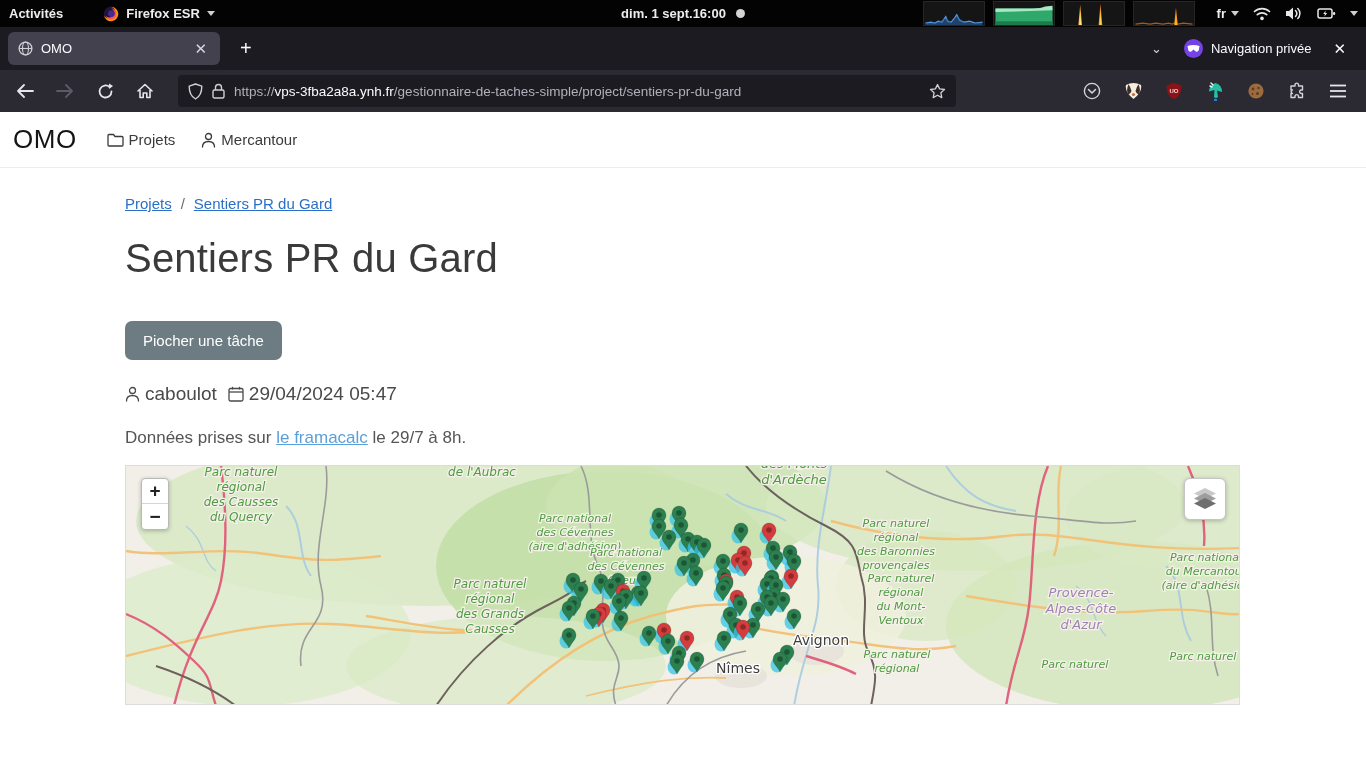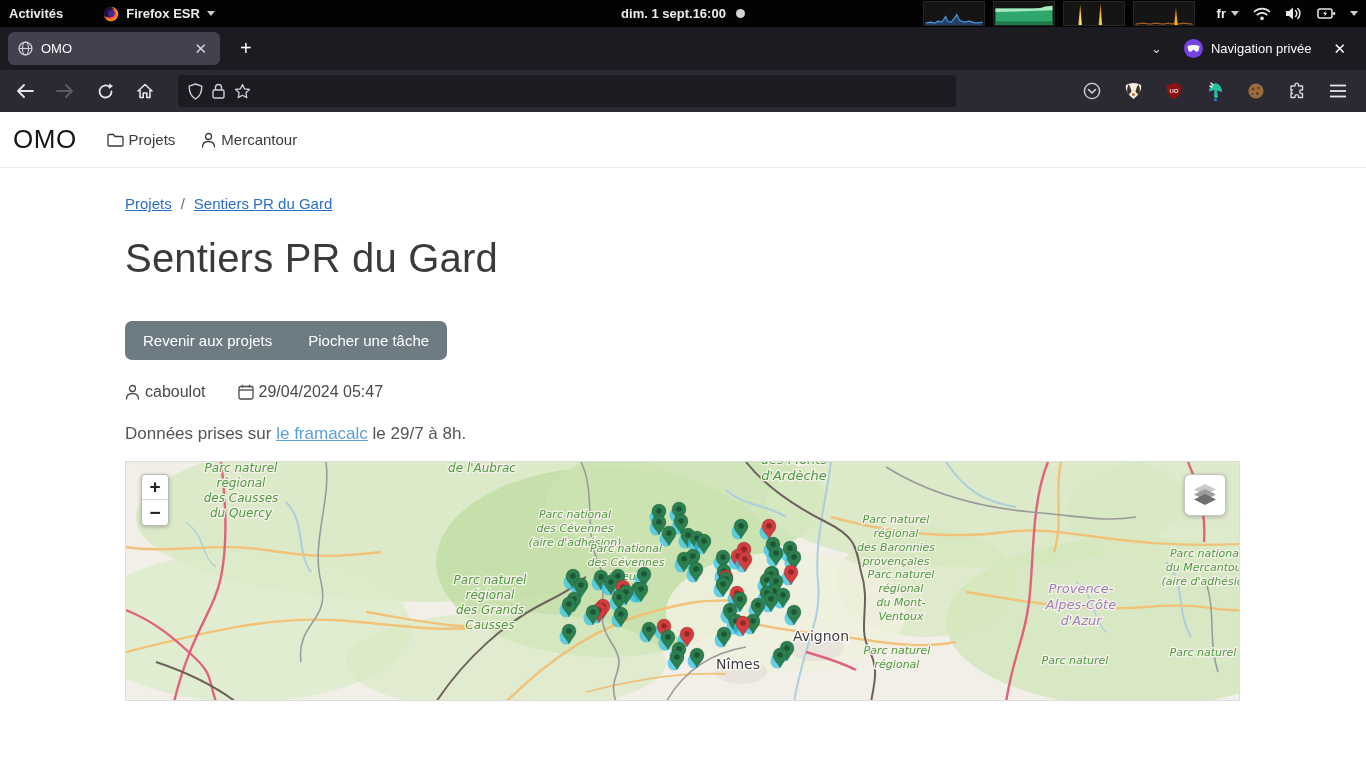--- a/index.html
+++ b/index.html
@@ -52,21 +52,21 @@
   .brand { font-size:26px; color:#151515; letter-spacing:0.5px; font-weight:400; cursor:pointer; }
   .site-nav { display:flex; align-items:center; gap:26px; }
   .site-nav-item { display:flex; align-items:center; gap:5px; font-size:15px; color:#3a3a3a; cursor:pointer; }
   .main { margin-left:125px; width:1115px; }
   .breadcrumb { margin-top:27px; font-size:15px; color:#6b6b6b; display:flex; gap:9px; align-items:center; }
   .breadcrumb a { color:#2b6fc9; text-decoration:underline; cursor:pointer; }
   .page-title { margin-top:24px; font-size:40px; font-weight:300; color:#3a3a3a; letter-spacing:0.2px; }
   .btn-group { margin-top:40px; display:inline-flex; background:#6d7b82; border-radius:7px; overflow:hidden; }
   .btn { background:transparent; border:none; color:#fff; font-size:15px; font-family:inherit;
     padding:11px 18px; cursor:pointer; }
-  .meta-row { margin-top:23px; display:flex; align-items:flex-end; gap:32px; font-size:16px; color:#4a4a4a; }
+  .meta-row { margin-top:23px; display:flex; align-items:flex-end; gap:11px; font-size:19px; color:#4a4a4a; }
   .meta-item { display:flex; align-items:center; gap:5px; }
   .note { margin-top:23px; font-size:17px; color:#555; }
   .note a { color:#5b9fd8; text-decoration:underline; cursor:pointer; }
   .section-title { margin-top:35px; font-size:30px; font-weight:300; color:#3a3a3a; }
   .map-wrap { margin-top:17px; position:relative; width:1115px; height:240px; border:1px solid #dcdcdc; overflow:hidden; background:#f2efe9; }
   .map-svg { position:absolute; top:0; left:0; }
   .map-zoom { position:absolute; top:12px; left:15px; width:28px; background:#fff; border:1px solid #b9b9b9;
     border-radius:4px; box-shadow:0 1px 4px rgba(0,0,0,.25); z-index:5; }
   .map-zoom div { width:26px; height:25px; display:flex; align-items:center; justify-content:center;
     font-size:19px; font-weight:bold; color:#222; cursor:pointer; }
@@ -202,20 +202,21 @@
       </div>
     </div>
     <div class="urlbar">
       <svg width="15" height="17" viewBox="0 0 15 17">
         <path d="M7.5,1 L13.8,3.2 C13.8,9 12,13.5 7.5,16 C3,13.5 1.2,9 1.2,3.2 Z" fill="none" stroke="#cfcfd8" stroke-width="1.4" stroke-linejoin="round"></path>
       </svg>
       <svg width="13" height="16" viewBox="0 0 13 16">
         <rect x="1" y="7" width="11" height="8" rx="1.5" fill="none" stroke="#cfcfd8" stroke-width="1.4"></rect>
         <path d="M3.5,7 L3.5,4.5 A3 3 0 0 1 9.5,4.5 L9.5,7" fill="none" stroke="#cfcfd8" stroke-width="1.4"></path>
       </svg>
+      <div class="url-text"><span>https://</span><span class="domain">vps-3fba2a8a.ynh.fr</span><span>/gestionnaire-de-taches-simple/project/sentiers-pr-du-gard</span></div>
       <svg width="17" height="16" viewBox="0 0 17 16">
         <path d="M8.5,1.5 L10.6,5.9 L15.5,6.5 L11.9,9.8 L12.8,14.6 L8.5,12.2 L4.2,14.6 L5.1,9.8 L1.5,6.5 L6.4,5.9 Z" fill="none" stroke="#cfcfd8" stroke-width="1.3" stroke-linejoin="round"></path>
       </svg>
     </div>
     <div class="toolbar-right">
       <div class="ext-btn">
         <svg width="18" height="18" viewBox="0 0 18 18">
             <circle cx="9" cy="9" r="7.6" fill="none" stroke="#d3d3da" stroke-width="1.4"></circle>
             <path d="M5.5,7.5 L9,11 L12.5,7.5" fill="none" stroke="#d3d3da" stroke-width="1.6" stroke-linecap="round" stroke-linejoin="round"></path>
           </svg>
@@ -288,21 +289,20 @@
     <div class="main">
       <div class="breadcrumb">
         <a>Projets</a>
         <span>/</span>
         <a>Sentiers PR du Gard</a>
       </div>
 
       <h1 class="page-title">Sentiers PR du Gard</h1>
 
       <div class="btn-group">
-        <button class="btn">Revenir aux projets</button>
         <button class="btn">Piocher une tâche</button>
       </div>
 
       <div class="meta-row">
         <div class="meta-item">
           <svg width="15" height="16" viewBox="0 0 15 16">
             <circle cx="7.5" cy="4.5" r="3" fill="none" stroke="#4a4a4a" stroke-width="1.3"></circle>
             <path d="M1.5,15 Q1.5,9.5 7.5,9.5 Q13.5,9.5 13.5,15" fill="none" stroke="#4a4a4a" stroke-width="1.3" stroke-linecap="round"></path>
           </svg>
           <span>caboulot</span>

